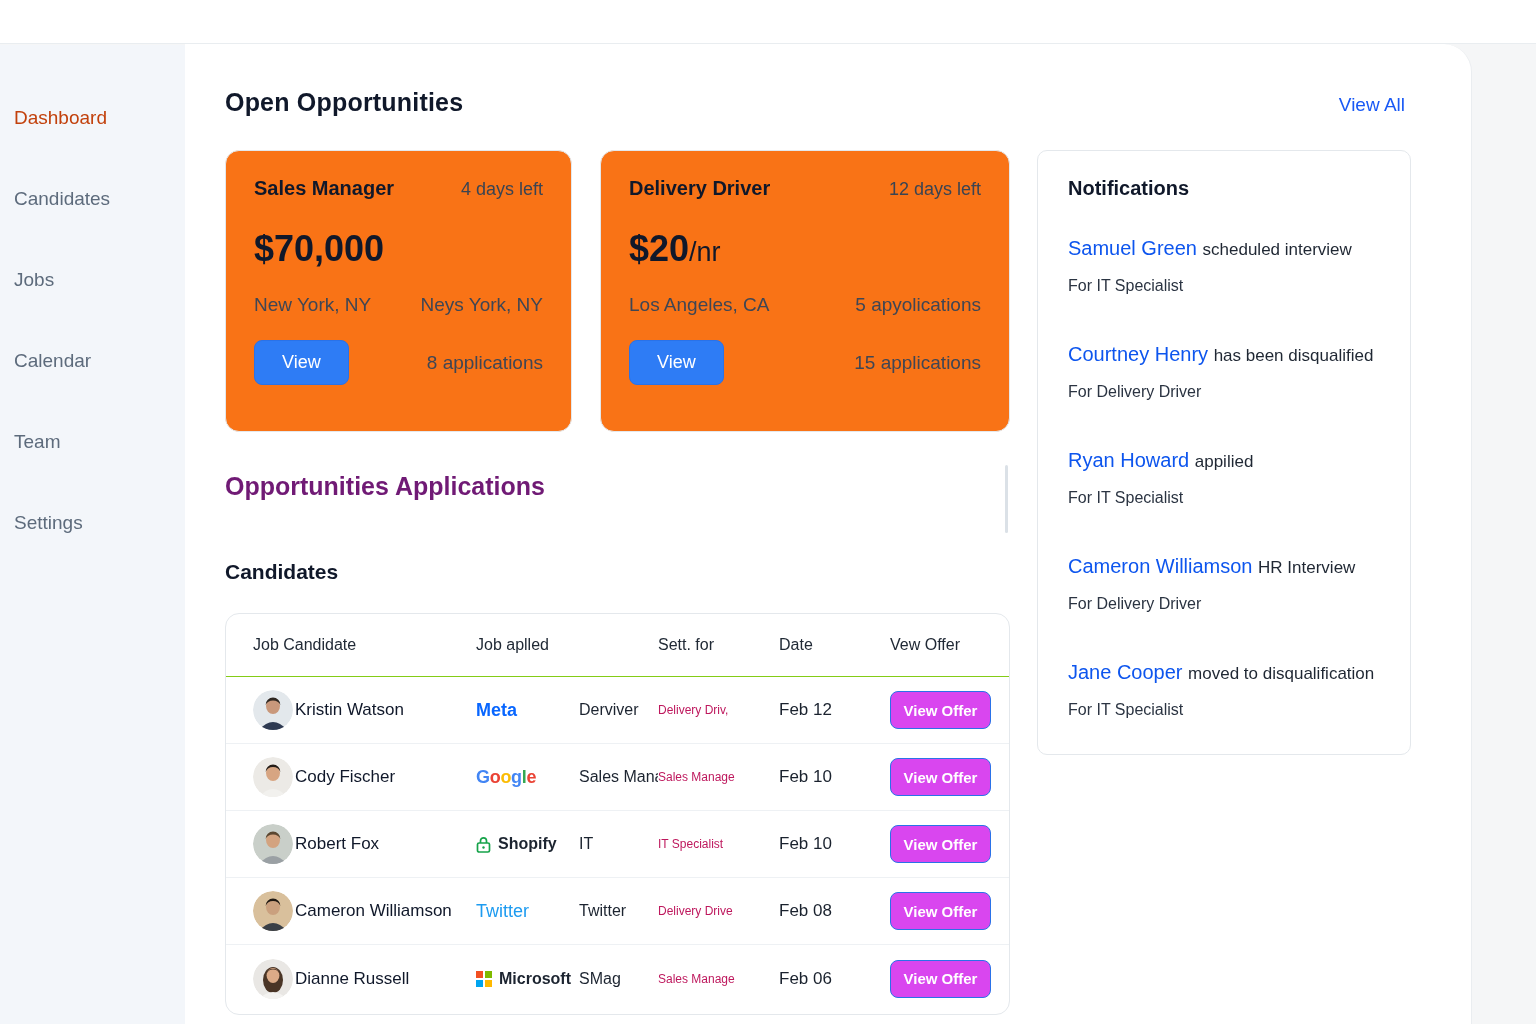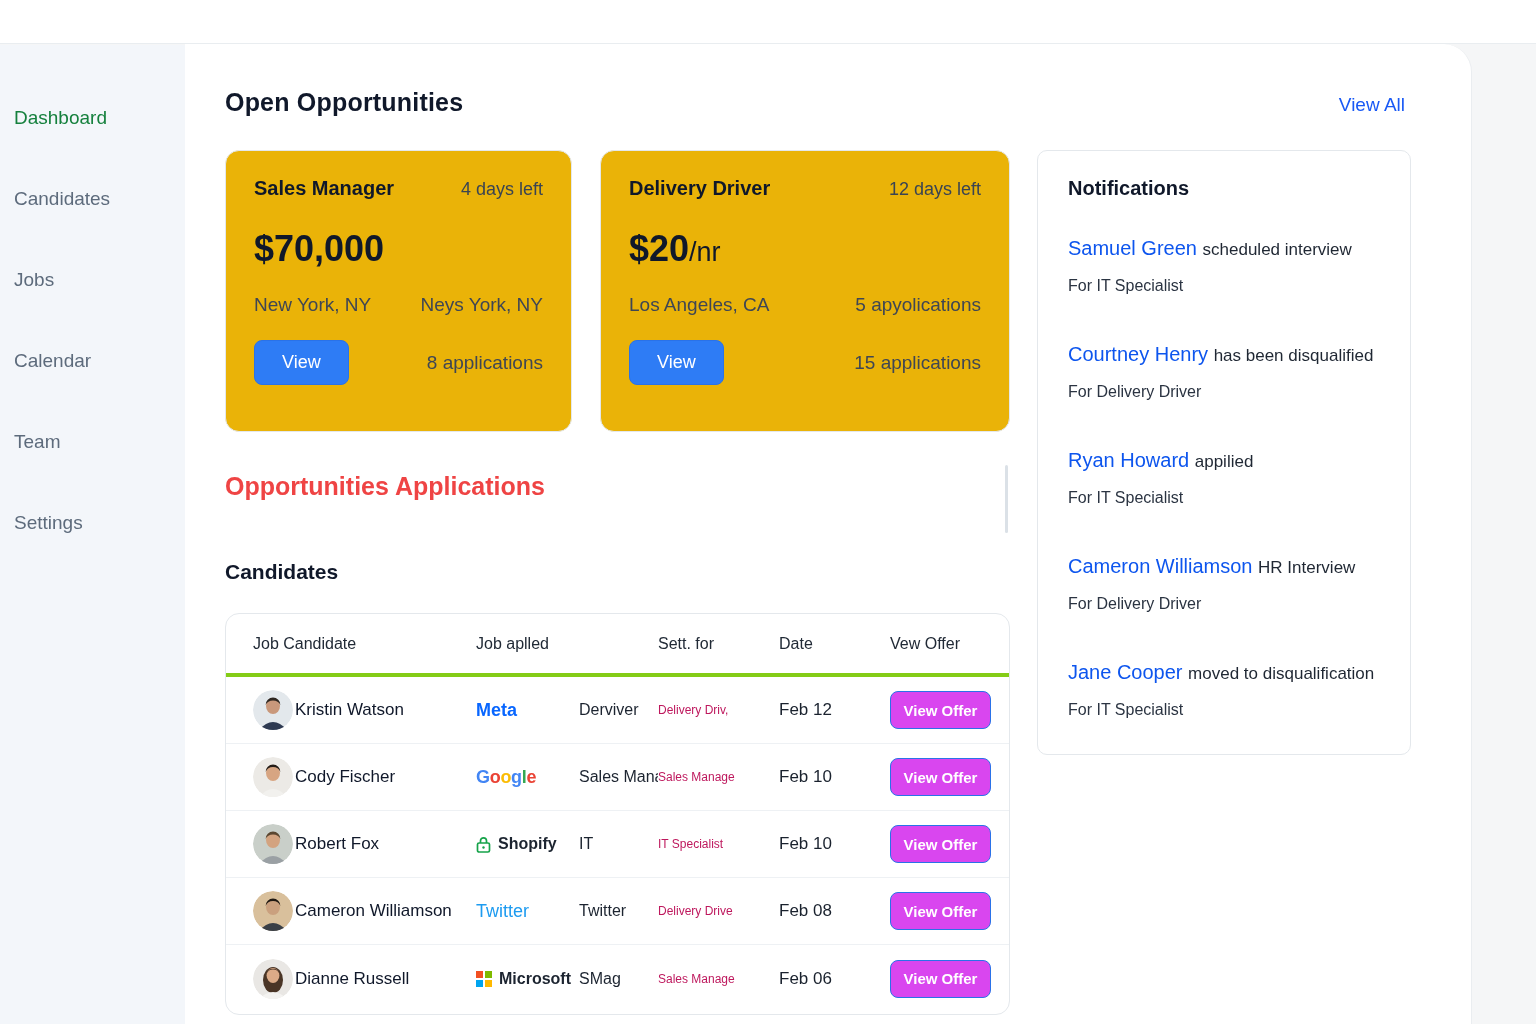--- a/index.html
+++ b/index.html
@@ -5,31 +5,31 @@
   * { margin:0; padding:0; box-sizing:border-box; }
   html,body { width:1536px; height:1024px; font-family:"Liberation Sans", sans-serif; background:#f5f6f7; overflow:hidden; }
   .stage { position:relative; width:1536px; height:1024px; }
 
   
   .topbar { position:absolute; left:0; top:0; width:1536px; height:44px; background:#ffffff; border-bottom:1px solid #e9edf0; }
 
   
   .sidebar { position:absolute; left:0; top:45px; width:185px; height:979px; background:#f3f6fa; padding:58px 0 0 14px; }
   .nav-item { font-size:19px; color:#5d6b7c; margin-bottom:52px; line-height:29px; cursor:pointer; }
-  .nav-item.active { color:#15803d; }
+  .nav-item.active { color:#c2410c; }
 
   
   .main { position:absolute; left:185px; top:44px; width:1287px; height:980px; background:#ffffff; border-top-right-radius:28px; border-right:1px solid #eaedf0; }
 
   .page-title { position:absolute; left:40px; top:44px; font-size:25px; font-weight:600; color:#10182a; letter-spacing:.2px; }
   .view-all { position:absolute; right:66px; top:50px; font-size:19px; color:#1959f5; cursor:pointer; }
 
   
   .cards-row { position:absolute; left:40px; top:106px; display:flex; gap:28px; }
-  .opp-card { background:#eab308; border:1px solid #e4e8ec; border-radius:14px; padding:26px 28px 32px 28px; height:282px; }
+  .opp-card { background:#f97316; border:1px solid #e4e8ec; border-radius:14px; padding:26px 28px 32px 28px; height:282px; }
   .opp-card.c0 { width:347px; }
   .opp-card.c1 { width:410px; }
   .opp-top { display:flex; justify-content:space-between; align-items:baseline; }
   .opp-title { font-size:20px; font-weight:600; color:#10182a; }
   .opp-days { font-size:18px; color:#3a4452; }
   .opp-price { margin-top:28px; font-size:36px; font-weight:700; color:#10182a; }
   .opp-price .suffix { font-size:27px; font-weight:400; }
   .opp-locrow { margin-top:24px; display:flex; justify-content:space-between; font-size:19px; color:#3f4654; }
   .opp-bottom { margin-top:24px; display:flex; justify-content:space-between; align-items:center; }
   .btn-view { background:#2e7cf5; border:1px solid #2a72e8; color:#fff; font-size:18px; font-weight:500; padding:11px 27px; border-radius:8px; cursor:pointer; font-family:inherit; }
@@ -39,28 +39,28 @@
   .notif-card { position:absolute; left:852px; top:106px; width:374px; height:605px; background:#fff; border:1px solid #e4e8ec; border-radius:10px; padding:26px 30px; }
   .notif-title { font-size:20px; font-weight:600; color:#10182a; }
   .notif-item { margin-top:46px; }
   .notif-item.first { margin-top:36px; }
   .notif-line1 { font-size:20px; line-height:24px; }
   .notif-name { color:#0d55ee; cursor:pointer; }
   .notif-action { font-size:17px; color:#1f2733; }
   .notif-for { margin-top:14px; font-size:16px; color:#2b3442; line-height:20px; }
 
   
-  .apps-title { position:absolute; left:40px; top:428px; font-size:25px; font-weight:600; color:#ef4444; }
+  .apps-title { position:absolute; left:40px; top:428px; font-size:25px; font-weight:600; color:#701a75; }
   .cand-title { position:absolute; left:40px; top:516px; font-size:21px; font-weight:600; color:#10182a; }
 
   .scroll-thumb { position:absolute; left:820px; top:421px; width:3px; height:68px; background:#dbe1e7; border-radius:2px; cursor:pointer; }
 
   
   .table-card { position:absolute; left:40px; top:569px; width:785px; height:402px; background:#fff; border:1px solid #e4e8ec; border-radius:14px; overflow:hidden; }
-  .t-header { display:grid; grid-template-columns:223px 182px 121px 111px auto; align-items:center; height:63px; padding-left:27px; border-bottom:4px solid #84cc16; }
+  .t-header { display:grid; grid-template-columns:223px 182px 121px 111px auto; align-items:center; height:63px; padding-left:27px; border-bottom:1px solid #84cc16; }
   .t-header div { font-size:16px; font-weight:500; color:#212a36; }
   .t-row { display:grid; grid-template-columns:223px 103px 79px 121px 111px auto; align-items:center; height:67px; padding-left:27px; border-bottom:1px solid #eef1f4; }
   .t-row:last-child { border-bottom:none; }
   .cand-cell { display:flex; align-items:center; gap:2px; }
   .avatar { width:40px; height:40px; border-radius:50%; overflow:hidden; flex:0 0 40px; }
   .cand-name { font-size:17px; font-weight:500; color:#10182a; white-space:nowrap; }
   .company-cell { display:flex; align-items:center; gap:7px; white-space:nowrap; }
   .logo-meta { font-size:18px; font-weight:700; color:#0866ff; }
   .logo-google { font-size:18px; font-weight:600; letter-spacing:-.3px; }
   .g-blue { color:#4285F4; } .g-red { color:#EA4335; } .g-yellow { color:#FBBC05; } .g-green { color:#34A853; }

